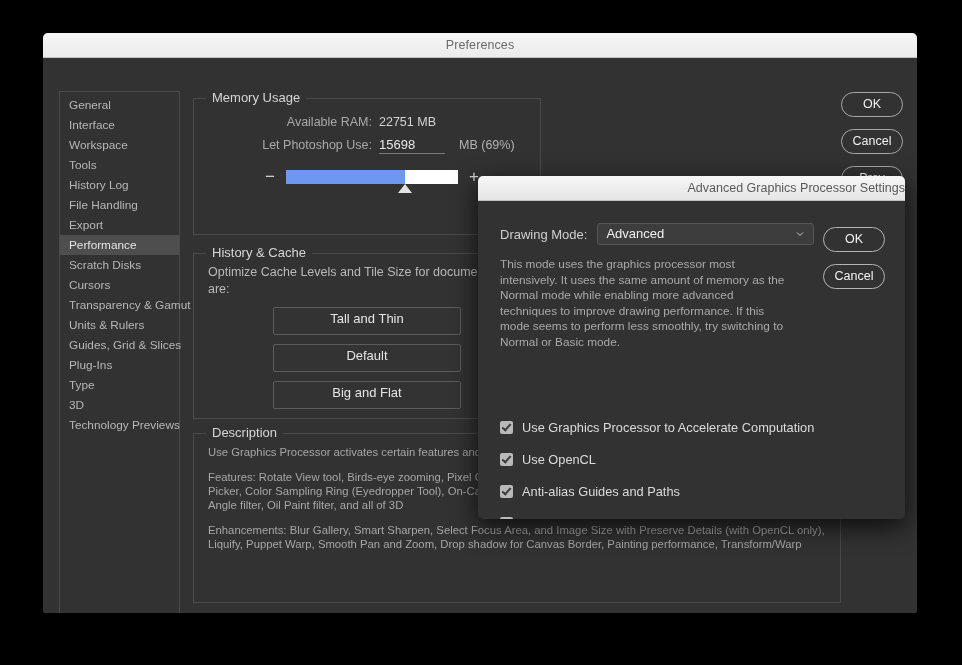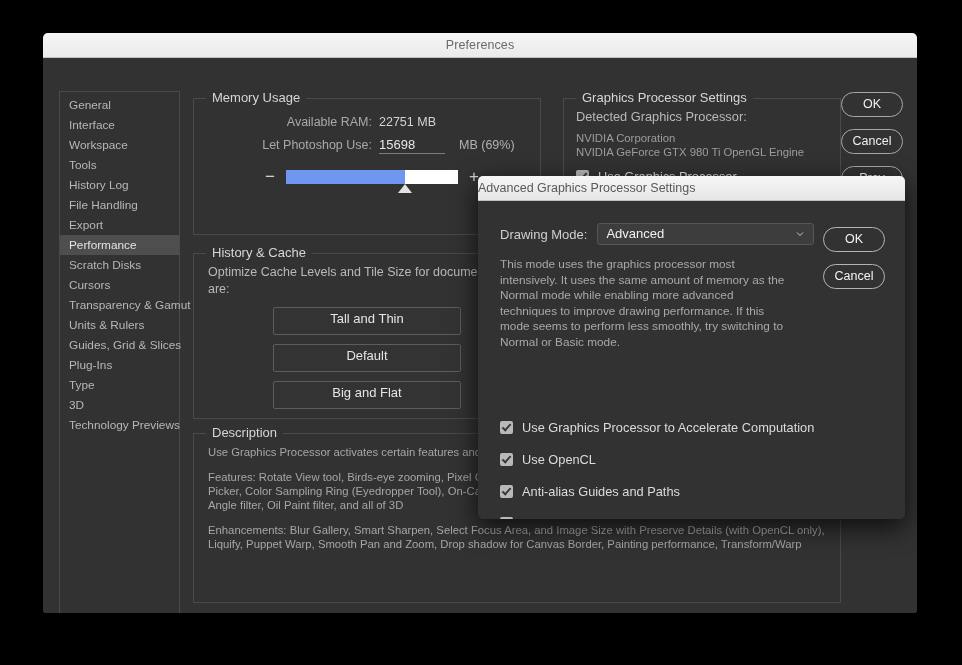--- a/index.html
+++ b/index.html
@@ -272,21 +272,21 @@
     border-radius: 5px;
     box-shadow: 0 8px 26px rgba(0,0,0,0.75);
     overflow: hidden;
   }
   .adv-titlebar {
     height: 24px;
     background: linear-gradient(to bottom, #f6f6f6 0%, #e6e6e6 100%);
     border-bottom: 1px solid #c0c0c0;
     display: flex;
     align-items: center;
-    justify-content: flex-start;
+    justify-content: flex-end;
   }
   .adv-titlebar-text {
     font-size: 12.5px;
     color: #595959;
   }
   .adv-body { position: relative; height: 319px; }
 
   .adv-row {
     display: flex;
     align-items: center;
@@ -425,30 +425,20 @@
 
     <div class="group" id="desc-group">
       <div class="group-title">Description</div>
       <div class="desc-body" id="desc-body">
           <p>Use Graphics Processor activates certain features and interface enhancements for use with documents.</p>
           <p>Features: Rotate View tool, Birds-eye zooming, Pixel Grid, Flick Panning, Scrubby Zoom, Heads Up Display (HUD) Color Picker, Color Sampling Ring (Eyedropper Tool), On-Canvas Brush resizing, Bristle Brush Tip Previews, Adaptive Wide Angle filter, Oil Paint filter, and all of 3D</p>
           <p>Enhancements: Blur Gallery, Smart Sharpen, Select Focus Area, and Image Size with Preserve Details (with OpenCL only), Liquify, Puppet Warp, Smooth Pan and Zoom, Drop shadow for Canvas Border, Painting performance, Transform/Warp</p>
         </div>
     </div>
 
-    <div class="group" id="gpu-group">
-      <div class="group-title">Graphics Processor Settings</div>
-      <div class="gpu-head">Detected Graphics Processor:</div>
-      <div class="gpu-line" style="padding-top:8px;">NVIDIA Corporation</div>
-      <div class="gpu-line">NVIDIA GeForce GTX 980 Ti OpenGL Engine</div>
-      <div class="gpu-check-row">
-        <div class="cb"></div>
-        <div class="cb-label">Use Graphics Processor</div>
-      </div>
-    </div>
 
     <div class="side-buttons">
       <div class="pill-btn">OK</div>
       <div class="pill-btn">Cancel</div>
       <div class="pill-btn">Prev</div>
     </div>
 
   </div>
 </div>
 

